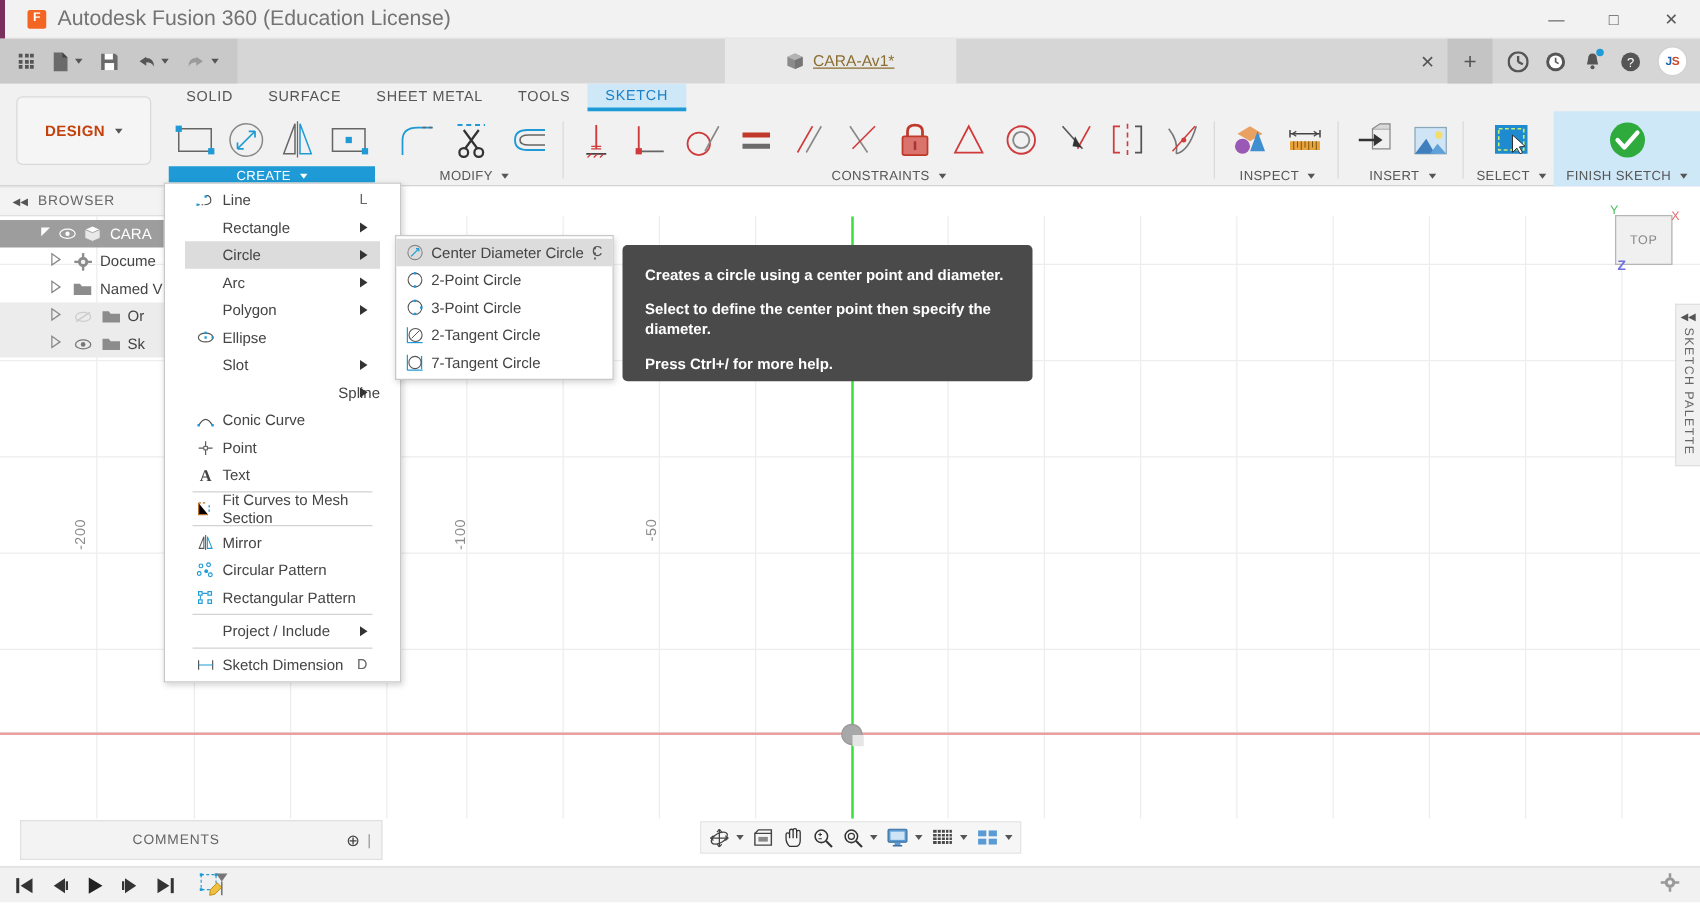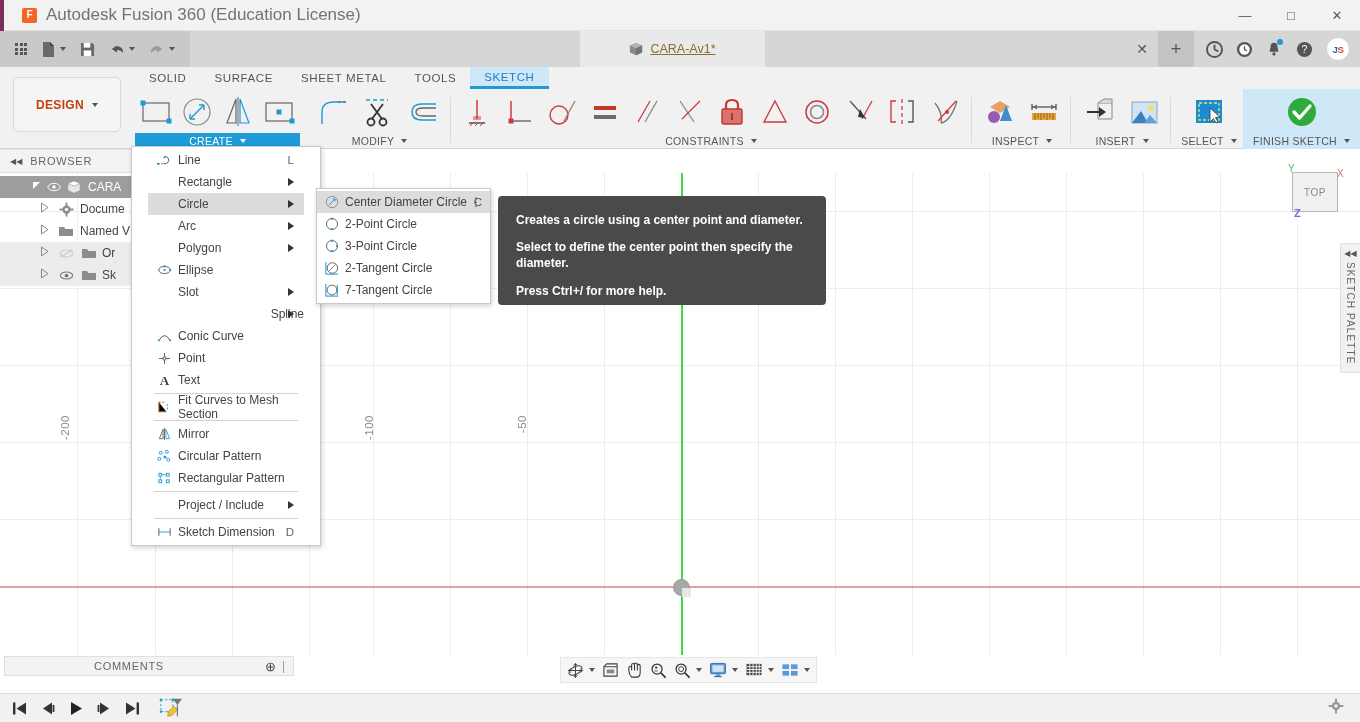--- a/index.html
+++ b/index.html
@@ -132,21 +132,21 @@
 
   .sketch-palette {
     position:absolute; right:0; top:243px; width:20px; height:130px;
     background:#f1f1f1; border:1px solid #e0e0e0; border-right:none;
     display:flex; flex-direction:column; align-items:center; padding-top:5px; gap:4px;
   }
   .sp-text { writing-mode:vertical-rl; font-size:10px; color:#666; letter-spacing:1.1px; }
 
   
   .comments {
-    position:absolute; left:4px; top:656px; width:290px; height:20px;
+    position:absolute; left:16px; top:656px; width:290px; height:32px;
     background:#f3f3f3; border:1px solid #e0e0e0;
     display:flex; align-items:center; padding:0 8px;
   }
   .comments-title { font-size:11px; color:#666; letter-spacing:0.7px; flex:1; text-align:center; margin-left:-20px;}
 
   
   .navbar {
     position:absolute; left:560px; top:657px; height:26px;
     display:flex; align-items:center; gap:1px;
     background:#f6f6f6; border:1px solid #e5e5e5;

